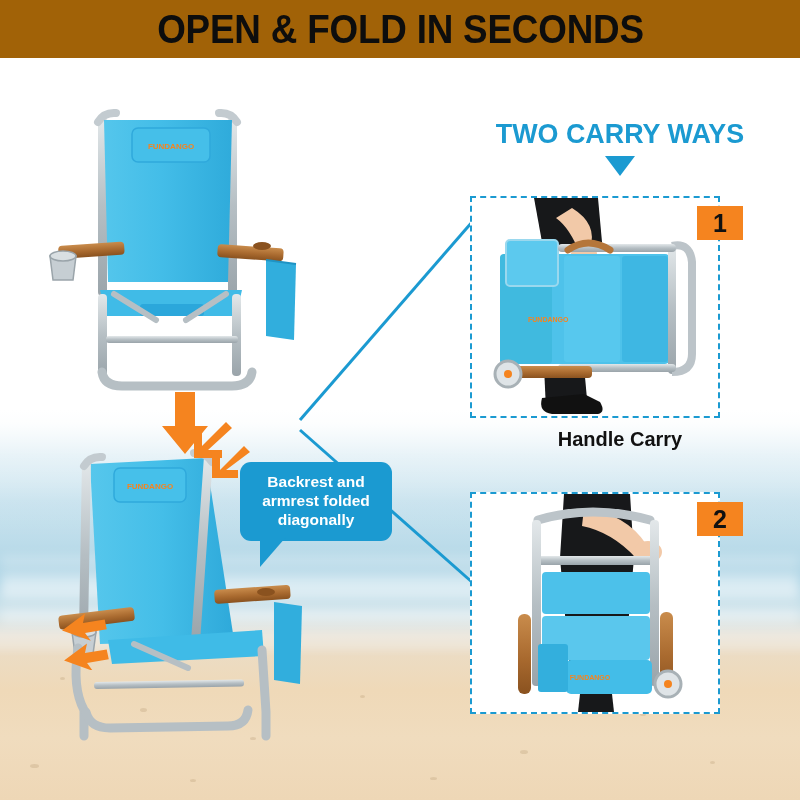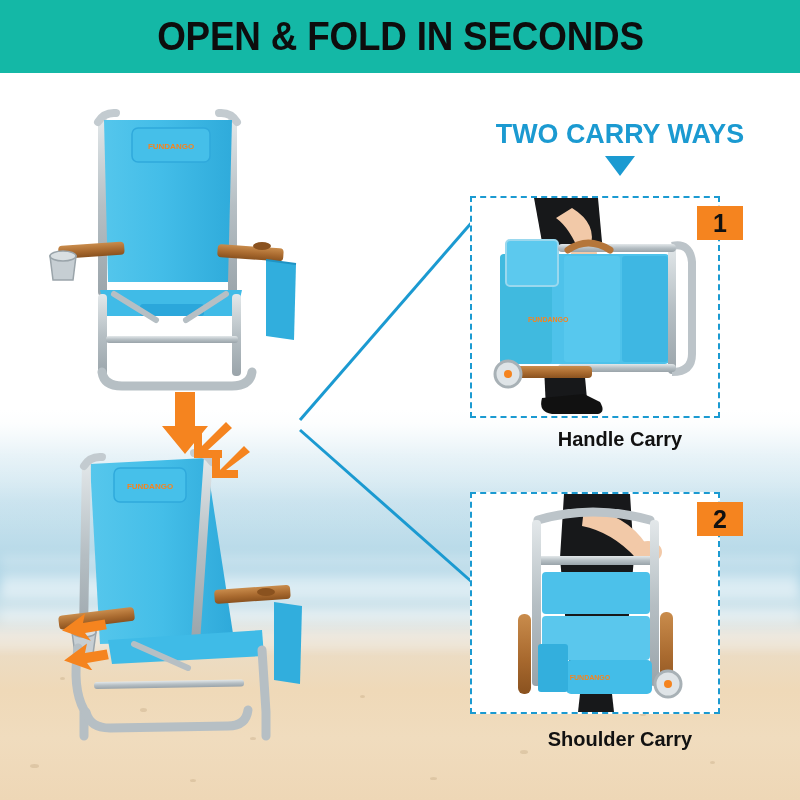--- a/index.html
+++ b/index.html
@@ -48,22 +48,22 @@
     position:absolute; z-index:2; border-radius:50%;
     background:rgba(180,150,110,0.28); filter:blur(0.4px);
   }
   .sandridge {
     position:absolute; left:-20px; right:-20px; z-index:2;
     background:rgba(255,255,255,0.22); filter:blur(5px);
   }
 
   
   .header {
-    position:absolute; top:0; left:0; width:800px; height:73px;
-    background:#14b8a6; z-index:40;
+    position:absolute; top:0; left:0; width:800px; height:58px;
+    background:#a16207; z-index:40;
     display:flex; align-items:center; justify-content:center;
   }
   .header h1 {
     font-size:40px; font-weight:bold; color:#0d0d0d;
     letter-spacing:-0.2px; transform:scaleX(0.92);
     font-family:"Liberation Sans", sans-serif; white-space:nowrap;
   }
 
   
   .two-carry-title {
@@ -215,20 +215,26 @@
   </svg>
 
   <svg class="big-arrow" width="46" height="62" viewBox="0 0 46 62">
     <path d="M13 0 h20 v34 h13 L23 62 L0 34 h13 Z" fill="#f5841f"></path>
   </svg>
   <svg class="diag-arrows" width="62" height="62" viewBox="0 0 62 62">
     <path d="M38 4 L14 28 L14 12 L6 12 L6 40 L34 40 L34 32 L20 32 L44 10 Z" fill="#f5841f"></path>
     <path d="M56 28 L32 52 L32 36 L24 36 L24 60 L50 60 L50 52 L38 52 L62 34 Z" fill="#f5841f"></path>
   </svg>
 
+  <div class="bubble">
+    <div>Backrest and</div>
+    <div>armrest folded</div>
+    <div>diagonally</div>
+    <span class="tail"></span>
+  </div>
 
   <svg class="chair-bottom" width="300" height="300" viewBox="0 0 300 300">
     <defs>
       <linearGradient id="fab2" x1="0" y1="0" x2="1" y2="0">
         <stop offset="0%" stop-color="#56c7ec"></stop>
         <stop offset="50%" stop-color="#44bee8"></stop>
         <stop offset="100%" stop-color="#2ea9da"></stop>
       </linearGradient>
     </defs>
 
@@ -330,15 +336,14 @@
     <rect x="188" y="118" width="13" height="80" rx="6" fill="url(#wood)"></rect>
 
     <circle cx="196" cy="190" r="13" fill="#dfe4e7" stroke="#a8b1b6" stroke-width="3"></circle>
     <circle cx="196" cy="190" r="4" fill="#f5841f"></circle>
 
     <text x="118" y="186" font-size="7" font-weight="bold" fill="#f5841f" text-anchor="middle" font-family="Liberation Sans, sans-serif">FUNDANGO</text>
 
     <path d="M108 200 L140 200 L142 218 L106 218 Z" fill="#17181a"></path>
   </svg>
   <div class="badge two">2</div>
-  <div class="carry-caption two">Shoulder Carry</div>
 
 </div>
 
 </body></html>

